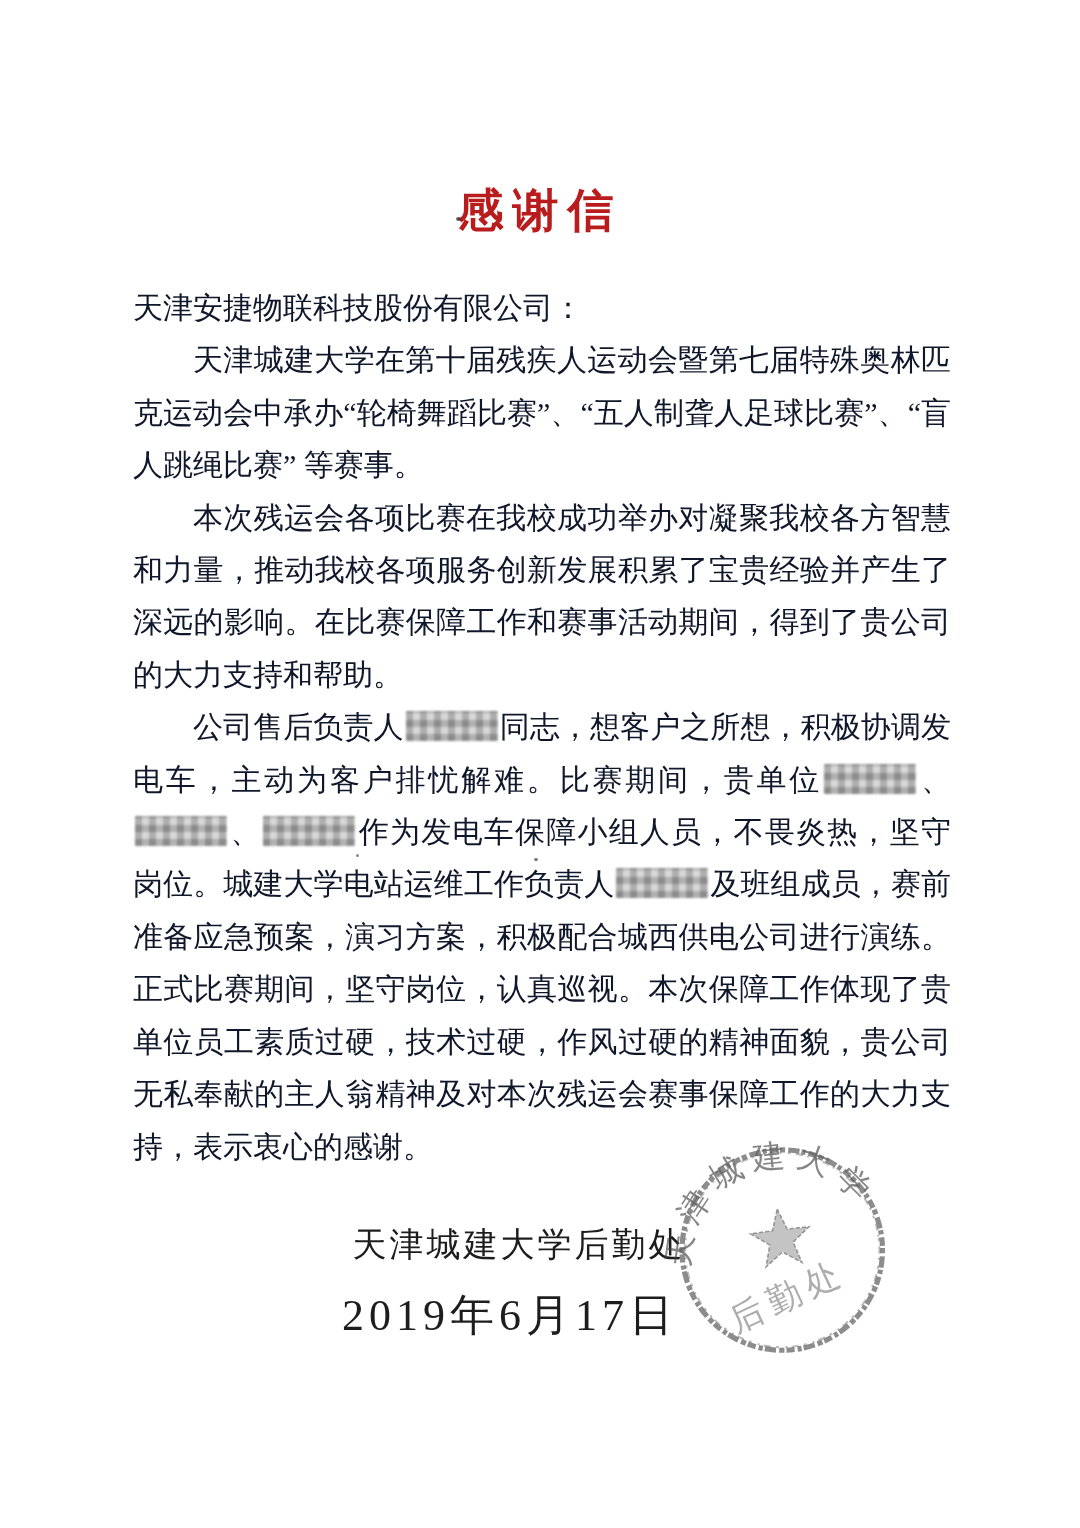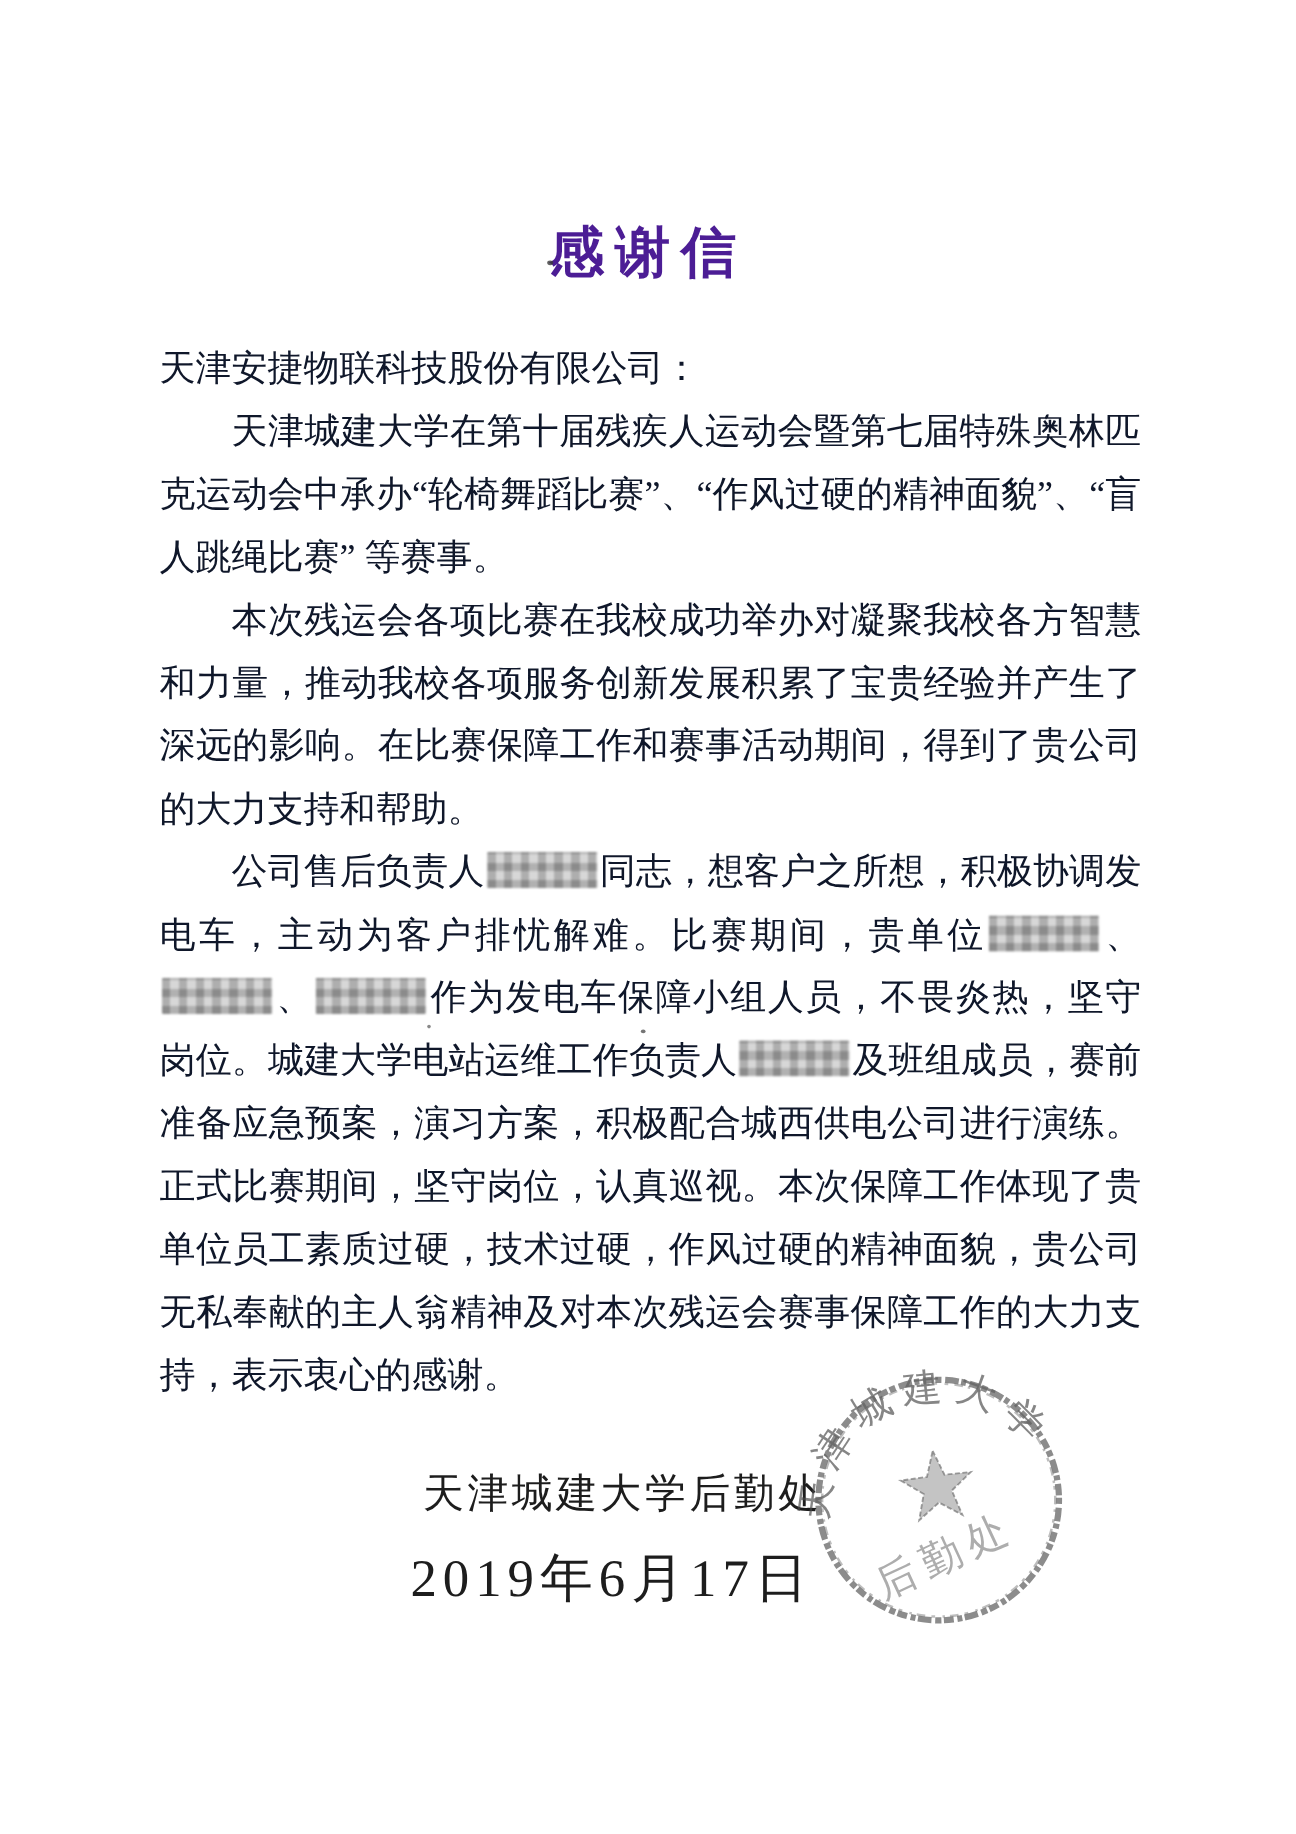--- a/index.html
+++ b/index.html
@@ -9,21 +9,21 @@
     margin:0 auto;
     background:#ffffff;
     overflow:hidden;
     font-family:"Liberation Serif","DejaVu Serif",serif;
     color:#1f1f1f;
   }
   .title{
     position:absolute;top:180px;left:0;width:100%;
     margin:0;text-align:center;
     font-size:46px;font-weight:bold;letter-spacing:9px;
-    color:#4c1d95;
+    color:#b91c1c;
     font-family:"Liberation Serif","DejaVu Serif",serif;
   }
   .body-text{
     position:absolute;top:282px;left:133px;width:818px;
     font-size:30px;line-height:52.4px;
     text-align:justify;
     color:#0f172a;
   }
   .body-text p{margin:0;padding:0;}
   .para-indent{text-indent:60px;}
@@ -61,21 +61,21 @@
 <div class="page">
 
   <h1 class="title">感谢信</h1>
 
   <div class="speck speck-1"></div>
   <div class="speck speck-2"></div>
   <div class="speck speck-3"></div>
 
   <div class="body-text">
     <p>天津安捷物联科技股份有限公司：</p>
-    <p class="para-indent">天津城建大学在第十届残疾人运动会暨第七届特殊奥林匹克运动会中承办“轮椅舞蹈比赛”、“作风过硬的精神面貌”、“盲人跳绳比赛” 等赛事。</p>
+    <p class="para-indent">天津城建大学在第十届残疾人运动会暨第七届特殊奥林匹克运动会中承办“轮椅舞蹈比赛”、“五人制聋人足球比赛”、“盲人跳绳比赛” 等赛事。</p>
     <p class="para-indent">本次残运会各项比赛在我校成功举办对凝聚我校各方智慧和力量，推动我校各项服务创新发展积累了宝贵经验并产生了深远的影响。在比赛保障工作和赛事活动期间，得到了贵公司的大力支持和帮助。</p>
     <p class="para-indent"><span>公司售后负责人</span><span class="redact redact-w3"></span><span>同志，想客户之所想，积极协调发电车，主动为客户排忧解难。比赛期间，贵单位</span><span class="redact redact-w3"></span><span>、</span><span class="redact redact-w3"></span><span>、</span><span class="redact redact-w3"></span><span>作为发电车保障小组人员，不畏炎热，坚守岗位。城建大学电站运维工作负责人</span><span class="redact redact-w3"></span><span>及班组成员，赛前准备应急预案，演习方案，积极配合城西供电公司进行演练。正式比赛期间，坚守岗位，认真巡视。本次保障工作体现了贵单位员工素质过硬，技术过硬，作风过硬的精神面貌，贵公司无私奉献的主人翁精神及对本次残运会赛事保障工作的大力支持，表示衷心的感谢。</span></p>
   </div>
 
   <div class="sign-block">
     <div class="signature-line">天津城建大学后勤处</div>
     <div class="date-line">2019年6月17日</div>
   </div>
 
   <svg class="stamp" viewBox="0 0 240 240">

